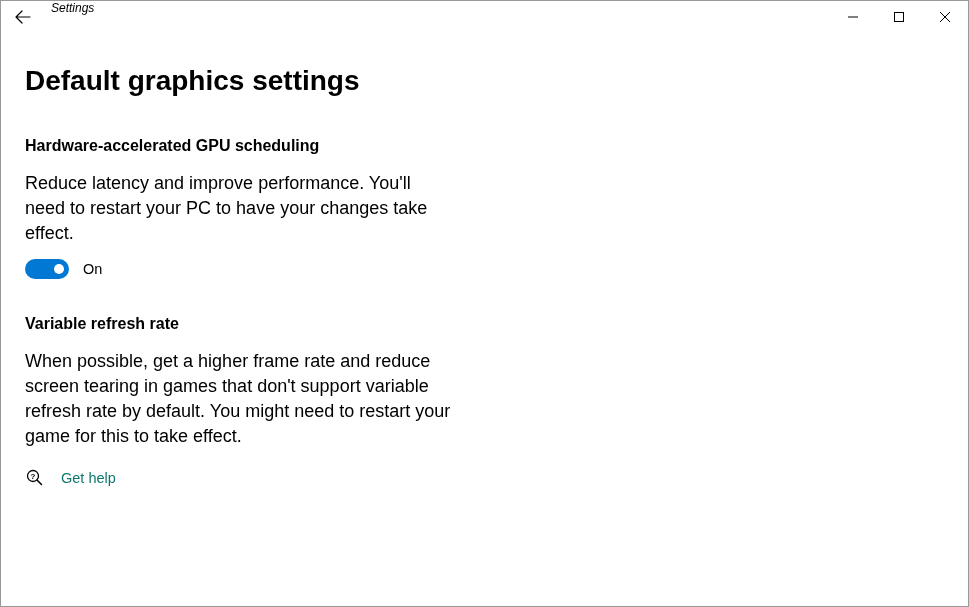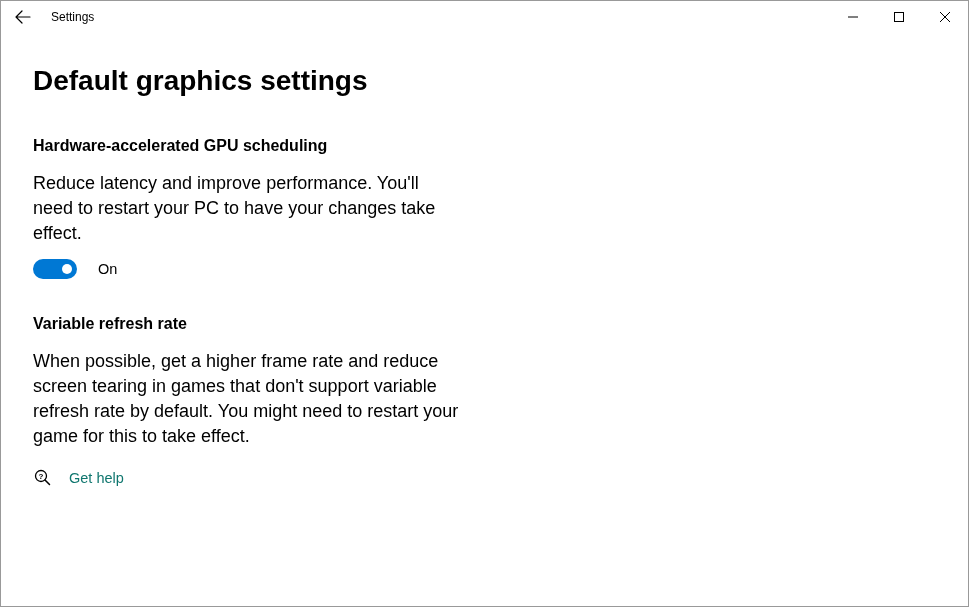--- a/index.html
+++ b/index.html
@@ -11,23 +11,23 @@
     body {
       width: 969px;
       height: 607px;
       background: #fff;
       border: 1px solid #999;
       overflow: hidden;
       position: relative;
     }
     .titlebar {
       display: flex;
-      align-items: center;
       height: 32px;
       width: 100%;
+      font-style: italic;
     }
     .back-btn {
       width: 44px;
       height: 32px;
       display: flex;
       align-items: center;
       justify-content: center;
       cursor: pointer;
     }
     .back-btn svg { width: 16px; height: 16px; }
@@ -44,21 +44,21 @@
       width: 46px;
       height: 32px;
       display: flex;
       align-items: center;
       justify-content: center;
       cursor: pointer;
     }
     .wc-btn svg { width: 10px; height: 10px; }
 
     .content {
-      padding: 20px 24px 0 32px;
+      padding: 20px 24px 0 24px;
       max-width: 560px;
     }
     .page-title {
       font-size: 28px;
       font-weight: 600;
       color: #000;
       margin-top: 12px;
       margin-bottom: 40px;
     }
     .section-heading {
@@ -70,21 +70,21 @@
     .section-desc {
       font-size: 18px;
       color: #000;
       line-height: 1.38;
       margin-bottom: 14px;
       max-width: 430px;
     }
     .toggle-row {
       display: flex;
       align-items: center;
-      gap: 21px;
+      gap: 14px;
       margin-bottom: 36px;
     }
     .toggle {
       width: 44px;
       height: 20px;
       border-radius: 10px;
       position: relative;
       cursor: pointer;
     }
     .toggle.on {

